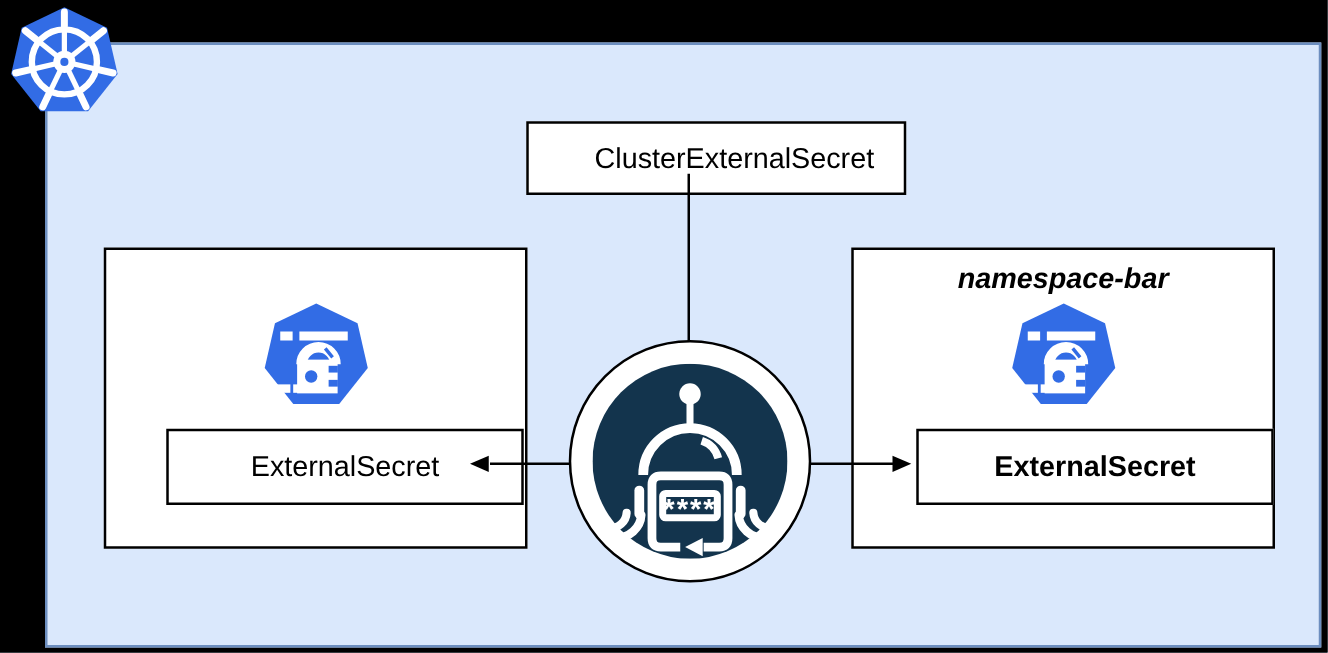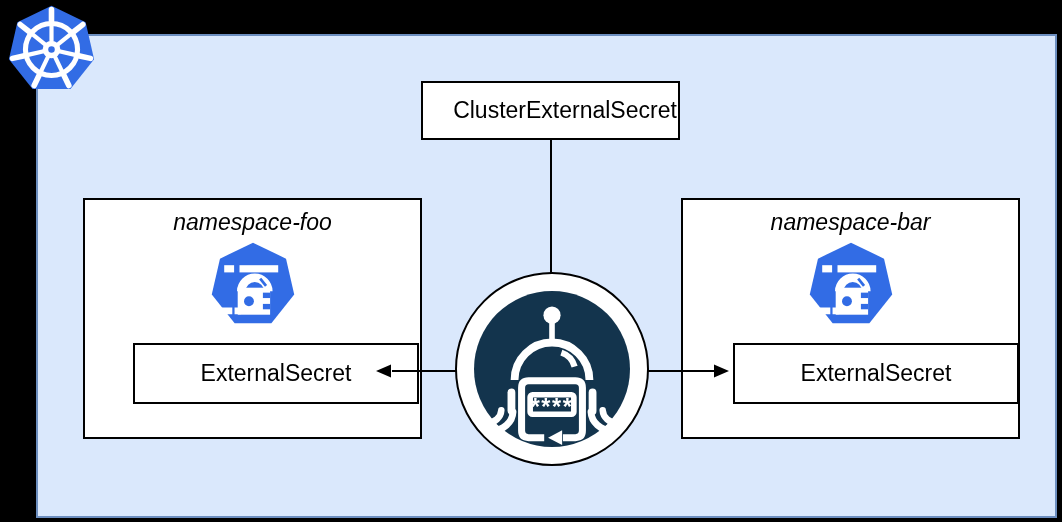--- a/index.html
+++ b/index.html
@@ -34,36 +34,36 @@
     position: absolute;
     background: var(--node-fill, #fff);
     border: 2px solid var(--node-stroke, #000);
     display: flex;
     align-items: center;
     justify-content: center;
     font-size: 23px;
     color: #000;
   }
   .top-node {
-    left: 421px; top: 81px;
-    width: 259px; height: 59px;
+    left: 421px; top: 97px;
+    width: 304px; height: 59px;
     border-width: 2.5px;
     padding-left: 29px;
   }
 
   
   .ns-card {
     position: absolute;
     top: 198px;
     width: 339px; height: 241px;
     background: var(--node-fill, #fff);
     border: 2px solid var(--node-stroke, #000);
   }
   .ns-card.foo { left: 83px; }
-  .ns-card.bar { left: 681px; }
+  .ns-card.bar { left: 681px; font-weight: bold; }
   .ns-title {
     position: absolute;
     left: 0; right: 0; top: 8px;
     text-align: center;
     font-style: italic;
     font-size: 23px;
     line-height: 28px;
     color: #000;
   }
   .ns-icon {
@@ -150,21 +150,20 @@
       <circle cx="50" cy="50" r="3.5" fill="var(--k8s-blue)"></circle>
     </symbol>
   </defs>
 </svg>
 
 <div class="stage">
 
   <div class="cluster-rect"></div>
 
   <div class="ns-card foo">
-    <div class="ns-title">namespace-foo</div>
     <svg class="ns-icon" viewBox="0 0 100 100">
         <use href="#sym-secret"></use>
       </svg>
     <div class="node-box ns-secret-box">
       <span>ExternalSecret</span>
     </div>
   </div>
 
   <div class="ns-card bar">
     <div class="ns-title">namespace-bar</div>

